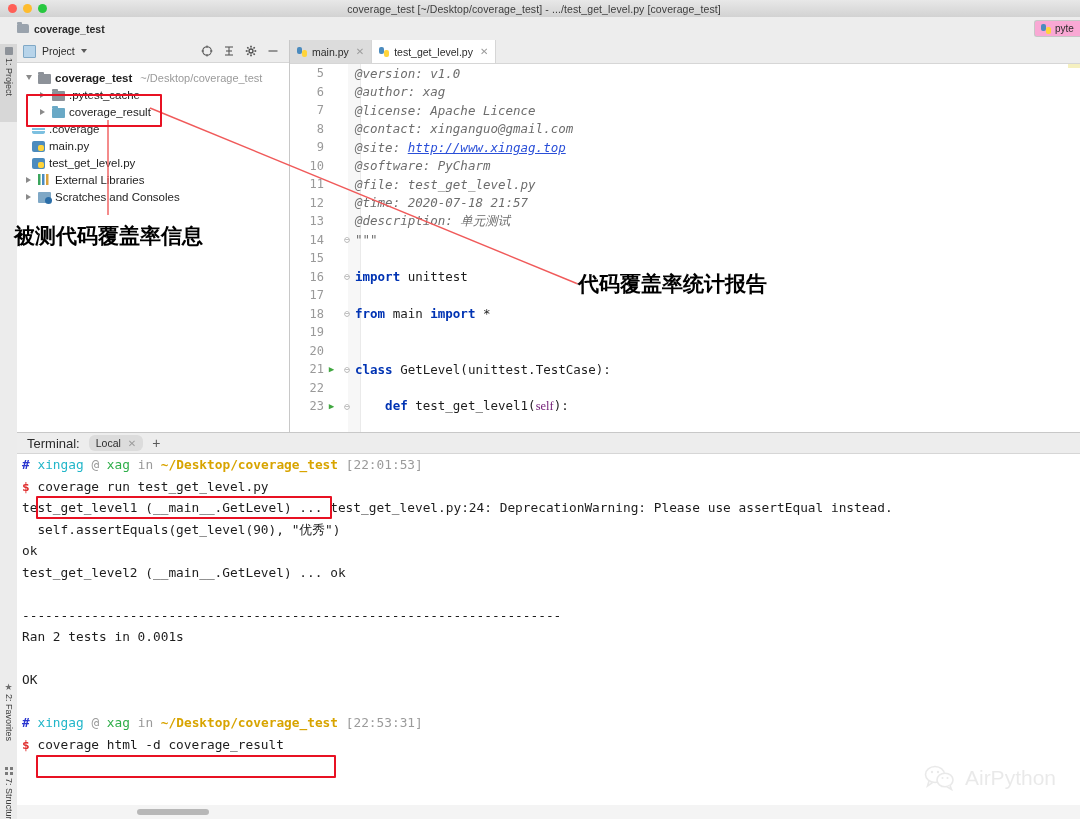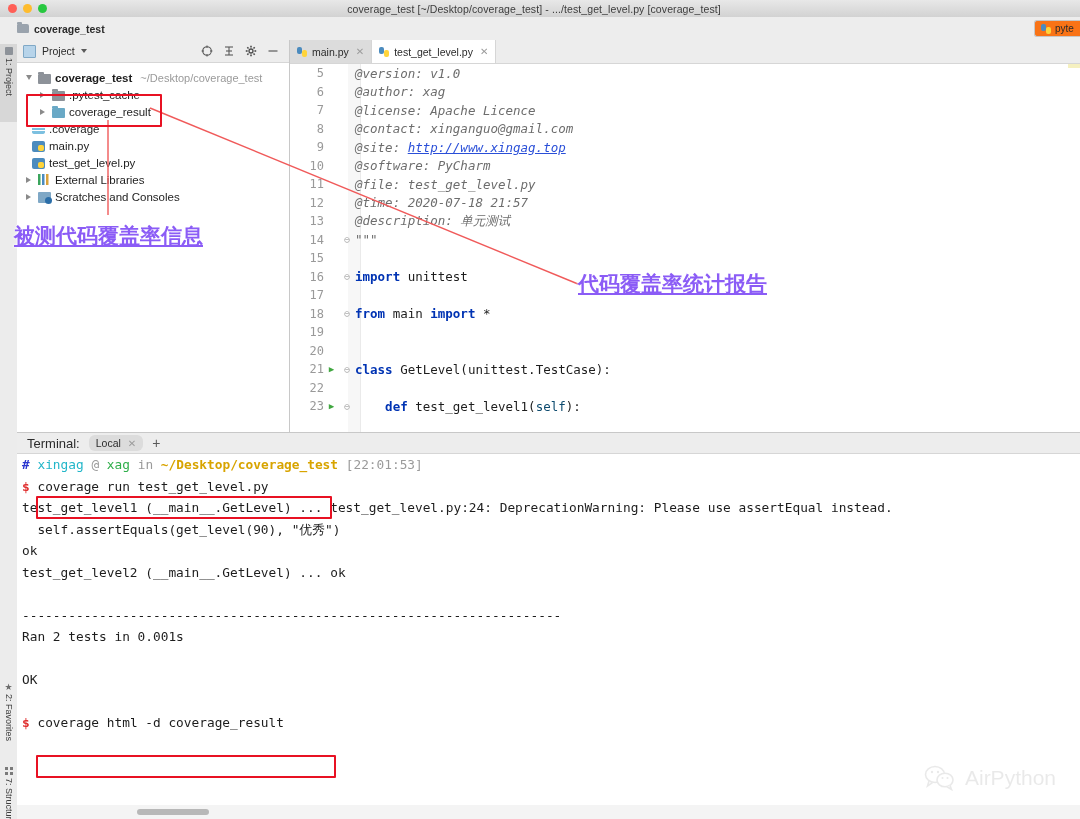--- a/index.html
+++ b/index.html
@@ -40,21 +40,21 @@
     position:relative;
   }
   .folder-ico:before{
     content:"";position:absolute;left:0;top:-2px;width:5px;height:2px;
     background:#9aa3ad;border-radius:1px 1px 0 0;
   }
   .crumb-text{font-size:10.5px;font-weight:bold;color:#2b2b2b;}
 
   .runcfg{
     position:absolute;right:0;top:3px;height:17px;
-    background:#f97316;border:1px solid #c6c6c6;border-right:none;
+    background:#f9a8d4;border:1px solid #c6c6c6;border-right:none;
     border-radius:3px 0 0 3px;
     display:flex;align-items:center;gap:4px;padding:0 4px 0 6px;
     font-size:10px;color:#2b2b2b;width:46px;box-sizing:border-box;overflow:hidden;
   }
   .py-ico{width:10px;height:10px;position:relative;flex:0 0 auto;}
   .py-ico b,.py-ico i{position:absolute;width:5px;height:7px;border-radius:2px;display:block;}
   .py-ico b{left:0;top:0;background:#4b8bbe;}
   .py-ico i{right:0;bottom:0;background:#ffd43b;}
 
   
@@ -144,21 +144,21 @@
   .codearea{position:relative;height:369px;overflow:hidden;background:#fff;}
   .fold-rail{position:absolute;left:58px;top:0;width:12px;height:369px;background:#f7f7f7;border-right:1px solid #eaeaea;}
   .codelines{position:absolute;left:0;top:0;right:0;top:0;}
   .cline{height:18.5px;display:flex;align-items:center;font-family:"DejaVu Sans Mono",monospace;font-size:12.5px;}
   .lnum{width:34px;text-align:right;color:#999;font-family:"DejaVu Sans Mono",monospace;font-size:12px;flex:0 0 auto;}
   .runmark{width:15px;text-align:center;flex:0 0 auto;color:#41a740;font-size:9px;}
   .foldmark{width:16px;text-align:center;flex:0 0 auto;color:#b0b0b0;font-size:10px;}
   .ctext{white-space:pre;color:#1d1d1d;}
   .docstr{color:#6d6d6d;font-style:italic;}
   .kw{color:#0033b3;font-weight:bold;}
-  .selfkw{color:#0c4a6e;}
+  .selfkw{color:#701a75;font-family:Liberation Serif, serif;}
   .lnk{color:#2a4fd8;text-decoration:underline;font-style:italic;}
   .editor-scroll-top{position:absolute;right:0;top:0;width:12px;height:369px;background:#fff;}
   .warnstripe{position:absolute;right:0;top:0;width:12px;height:4px;background:#f5f0c0;}
 
   
   .termhdr{
     position:absolute;left:17px;top:432px;width:1063px;height:22px;
     background:#ededed;border-top:1px solid #c8c8c8;border-bottom:1px solid #d6d6d6;
     display:flex;align-items:center;gap:9px;padding-left:10px;box-sizing:border-box;
   }
@@ -188,24 +188,23 @@
   
   .hscroll{
     position:absolute;left:17px;top:805px;width:1063px;height:14px;background:#f4f4f4;
   }
   .hscroll .thumb{position:absolute;left:120px;top:4px;width:72px;height:6px;background:#b8b8b8;border-radius:3px;}
 
   
   .ann{position:absolute;pointer-events:none;}
   .redbox{position:absolute;border:2px solid #e81123;border-radius:1px;box-sizing:border-box;}
   .annotxt{
-    position:absolute;color:#8b5cf6;font-weight:bold;white-space:nowrap;
+    position:absolute;color:#000000;font-weight:bold;white-space:nowrap;
     font-family:"DejaVu Sans","Liberation Sans",sans-serif;
     text-shadow:0 0 2px #fff,0 0 3px #fff;
-    text-decoration:underline;
   }
   .wm{
     position:absolute;right:24px;bottom:28px;display:flex;align-items:center;gap:8px;
     opacity:.30;
   }
   .wm-text{font-size:21px;color:#b9b9b9;font-family:"Liberation Sans",sans-serif;}
 </style>
 </head>
 <body>
 
@@ -507,20 +506,21 @@
       <div class="tline">test_get_level1 (__main__.GetLevel) ... test_get_level.py:24: DeprecationWarning: Please use assertEqual instead.</div>
       <div class="tline">  self.assertEquals(get_level(90), "优秀")</div>
       <div class="tline">ok</div>
       <div class="tline">test_get_level2 (__main__.GetLevel) ... ok</div>
       <div class="tline"></div>
       <div class="tline">----------------------------------------------------------------------</div>
       <div class="tline">Ran 2 tests in 0.001s</div>
       <div class="tline"></div>
       <div class="tline">OK</div>
       <div class="tline"></div>
+      <div class="tline"><span class="c-hash">#</span> <span class="c-user">xingag</span> <span class="c-at">@</span> <span class="c-host">xag</span> <span class="c-in">in</span> <span class="c-path">~/Desktop/coverage_test</span> <span class="c-time">[22:53:31]</span></div>
       <div class="tline"><span class="c-dollar">$</span> <span>coverage html -d coverage_result</span></div>
     </div>
 
   <div class="hscroll">
     <div class="thumb"></div>
   </div>
 
   <svg class="ann" style="left:0;top:0;width:1080px;height:819px;">
     <line x1="108" y1="120" x2="108" y2="215" stroke="#f05a5a" stroke-width="1.4"></line>
     <line x1="150" y1="108" x2="578" y2="284" stroke="#f05a5a" stroke-width="1.4"></line>

